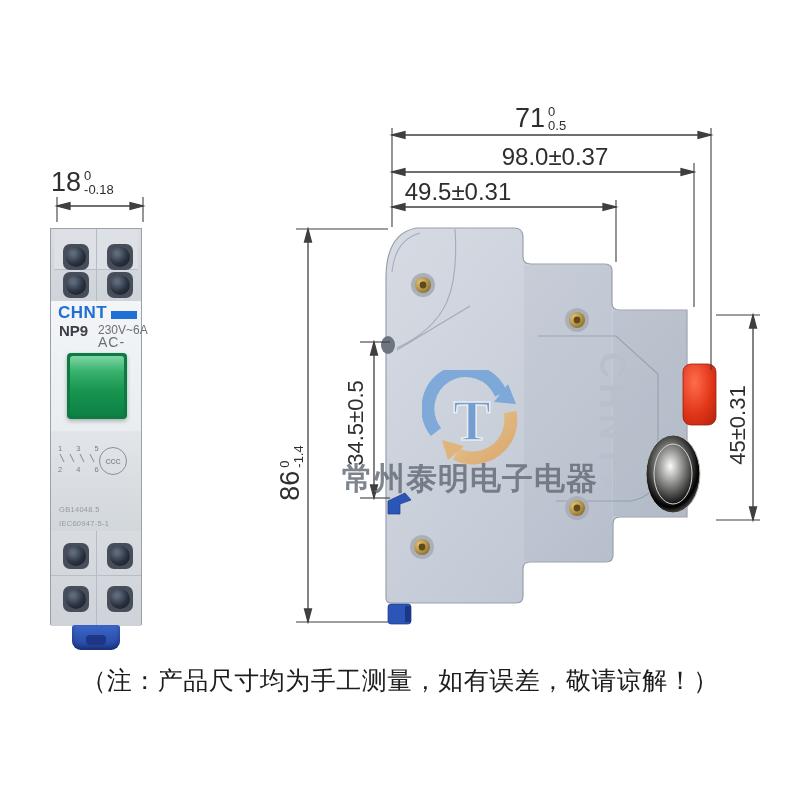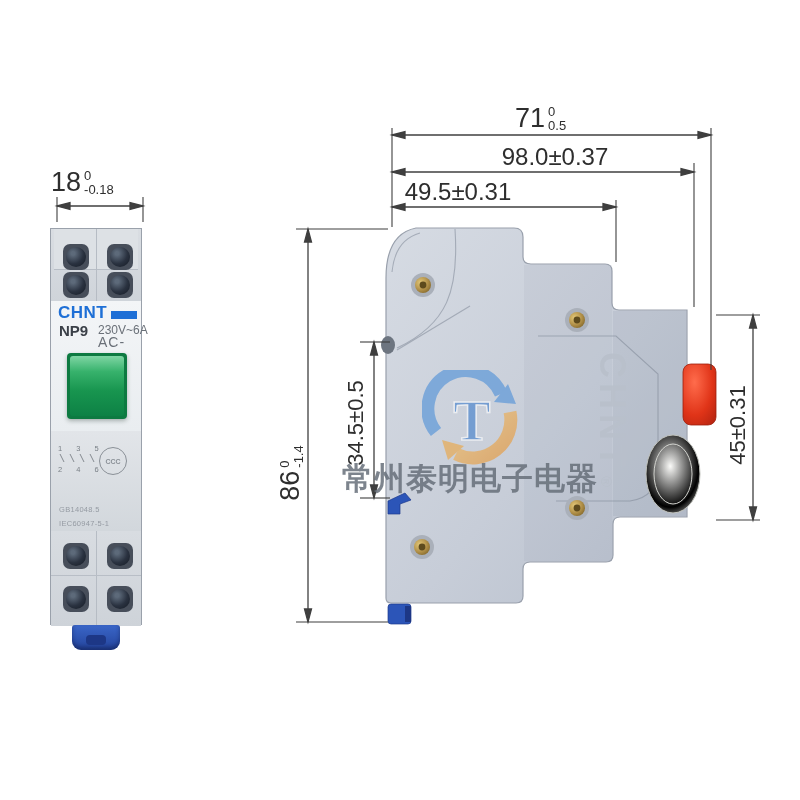--- a/index.html
+++ b/index.html
@@ -284,14 +284,15 @@
       </defs>
       <path d="M14,62 A38,38 0 1 1 79,24" fill="none" stroke="#4a8ed8" stroke-width="13"></path>
       <polygon points="86,14 94,34 72,32" fill="#4a8ed8"></polygon>
       <path d="M88,42 A38,38 0 0 1 34,84" fill="none" stroke="url(#orangeArc)" stroke-width="13"></path>
       <polygon points="26,90 20,70 42,76" fill="#eda43c"></polygon>
       <text x="50" y="70" text-anchor="middle" font-size="56" font-weight="bold" fill="#3c7ccc" stroke="#ffffff" stroke-width="1.5" style="font-family:'Liberation Serif',serif;">T</text>
     </svg>
   </div>
   <div id="wm-text" class="abs">常州泰明电子电器</div>
 
+  <div id="note" class="abs">（注：产品尺寸均为手工测量，如有误差，敬请谅解！）</div>
 
 </div>
 
 </body></html>

